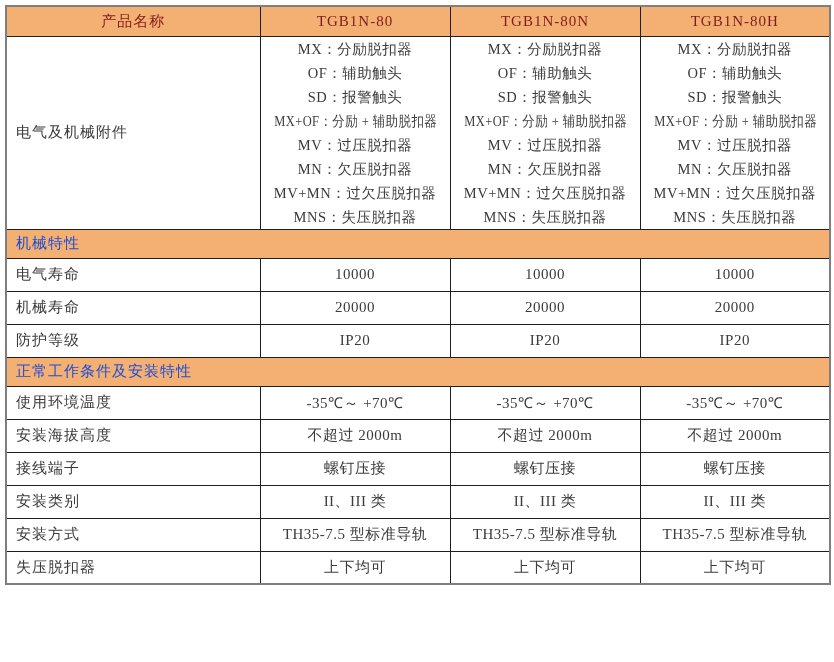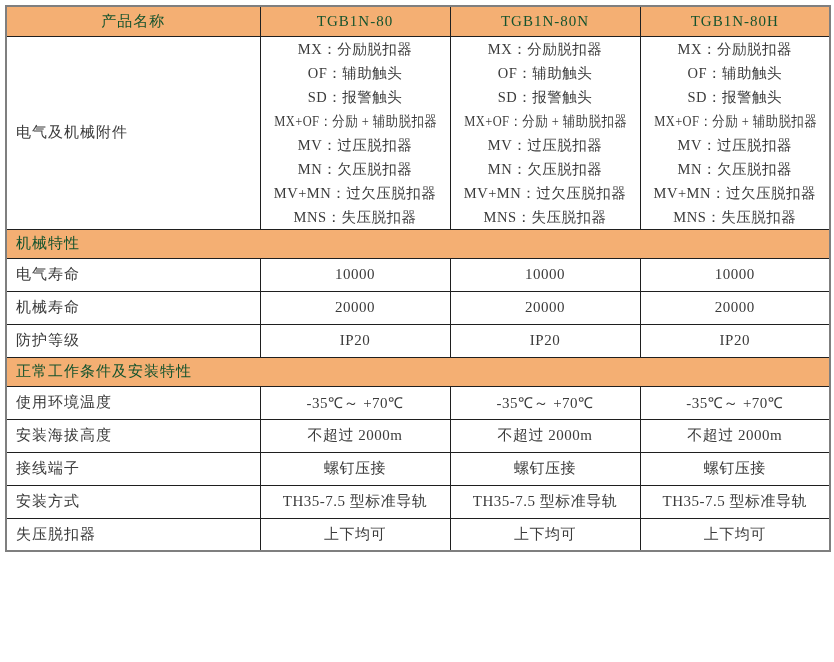--- a/index.html
+++ b/index.html
@@ -30,21 +30,21 @@
     padding: 0;
     overflow: hidden;
   }
   
   col.c-label  { width: 254px; }
   col.c-model  { width: 190px; }
 
   tr.head-row { height: 30px; }
   tr.head-row th {
     background: #f4af73;
-    color: #14532d;
+    color: #7f1d1d;
     text-align: center;
     letter-spacing: 1px;
   }
   tr.acc-row { height: 191px; }
   td.label-cell {
     text-align: left;
     padding-left: 9px;
     letter-spacing: 1px;
     margin-left: 26px;
   }
@@ -57,21 +57,21 @@
     white-space: nowrap;
     letter-spacing: 0.5px;
   }
   .acc-line.condensed {
     transform: scaleX(0.86);
     transform-origin: 50% 50%;
   }
   tr.section-row { height: 29px; }
   tr.section-row td {
     background: #f4af73;
-    color: #14532d;
+    color: #1d4ed8;
     text-align: left;
     padding-left: 9px;
     letter-spacing: 1px;
   }
   tr.data-row { height: 33px; font-family: Liberation Serif, serif; }
   td.value-cell {
     text-align: center;
     letter-spacing: 0.5px;
   }
 </style>
@@ -166,20 +166,26 @@
       <td class="value-cell">不超过 2000m</td>
       <td class="value-cell">不超过 2000m</td>
     </tr>
     <tr class="data-row">
       <td class="label-cell">接线端子</td>
       <td class="value-cell">螺钉压接</td>
       <td class="value-cell">螺钉压接</td>
       <td class="value-cell">螺钉压接</td>
     </tr>
     <tr class="data-row">
+      <td class="label-cell">安装类别</td>
+      <td class="value-cell">II、III 类</td>
+      <td class="value-cell">II、III 类</td>
+      <td class="value-cell">II、III 类</td>
+    </tr>
+    <tr class="data-row">
       <td class="label-cell">安装方式</td>
       <td class="value-cell">TH35-7.5 型标准导轨</td>
       <td class="value-cell">TH35-7.5 型标准导轨</td>
       <td class="value-cell">TH35-7.5 型标准导轨</td>
     </tr>
     <tr class="data-row">
       <td class="label-cell">失压脱扣器</td>
       <td class="value-cell">上下均可</td>
       <td class="value-cell">上下均可</td>
       <td class="value-cell">上下均可</td>

